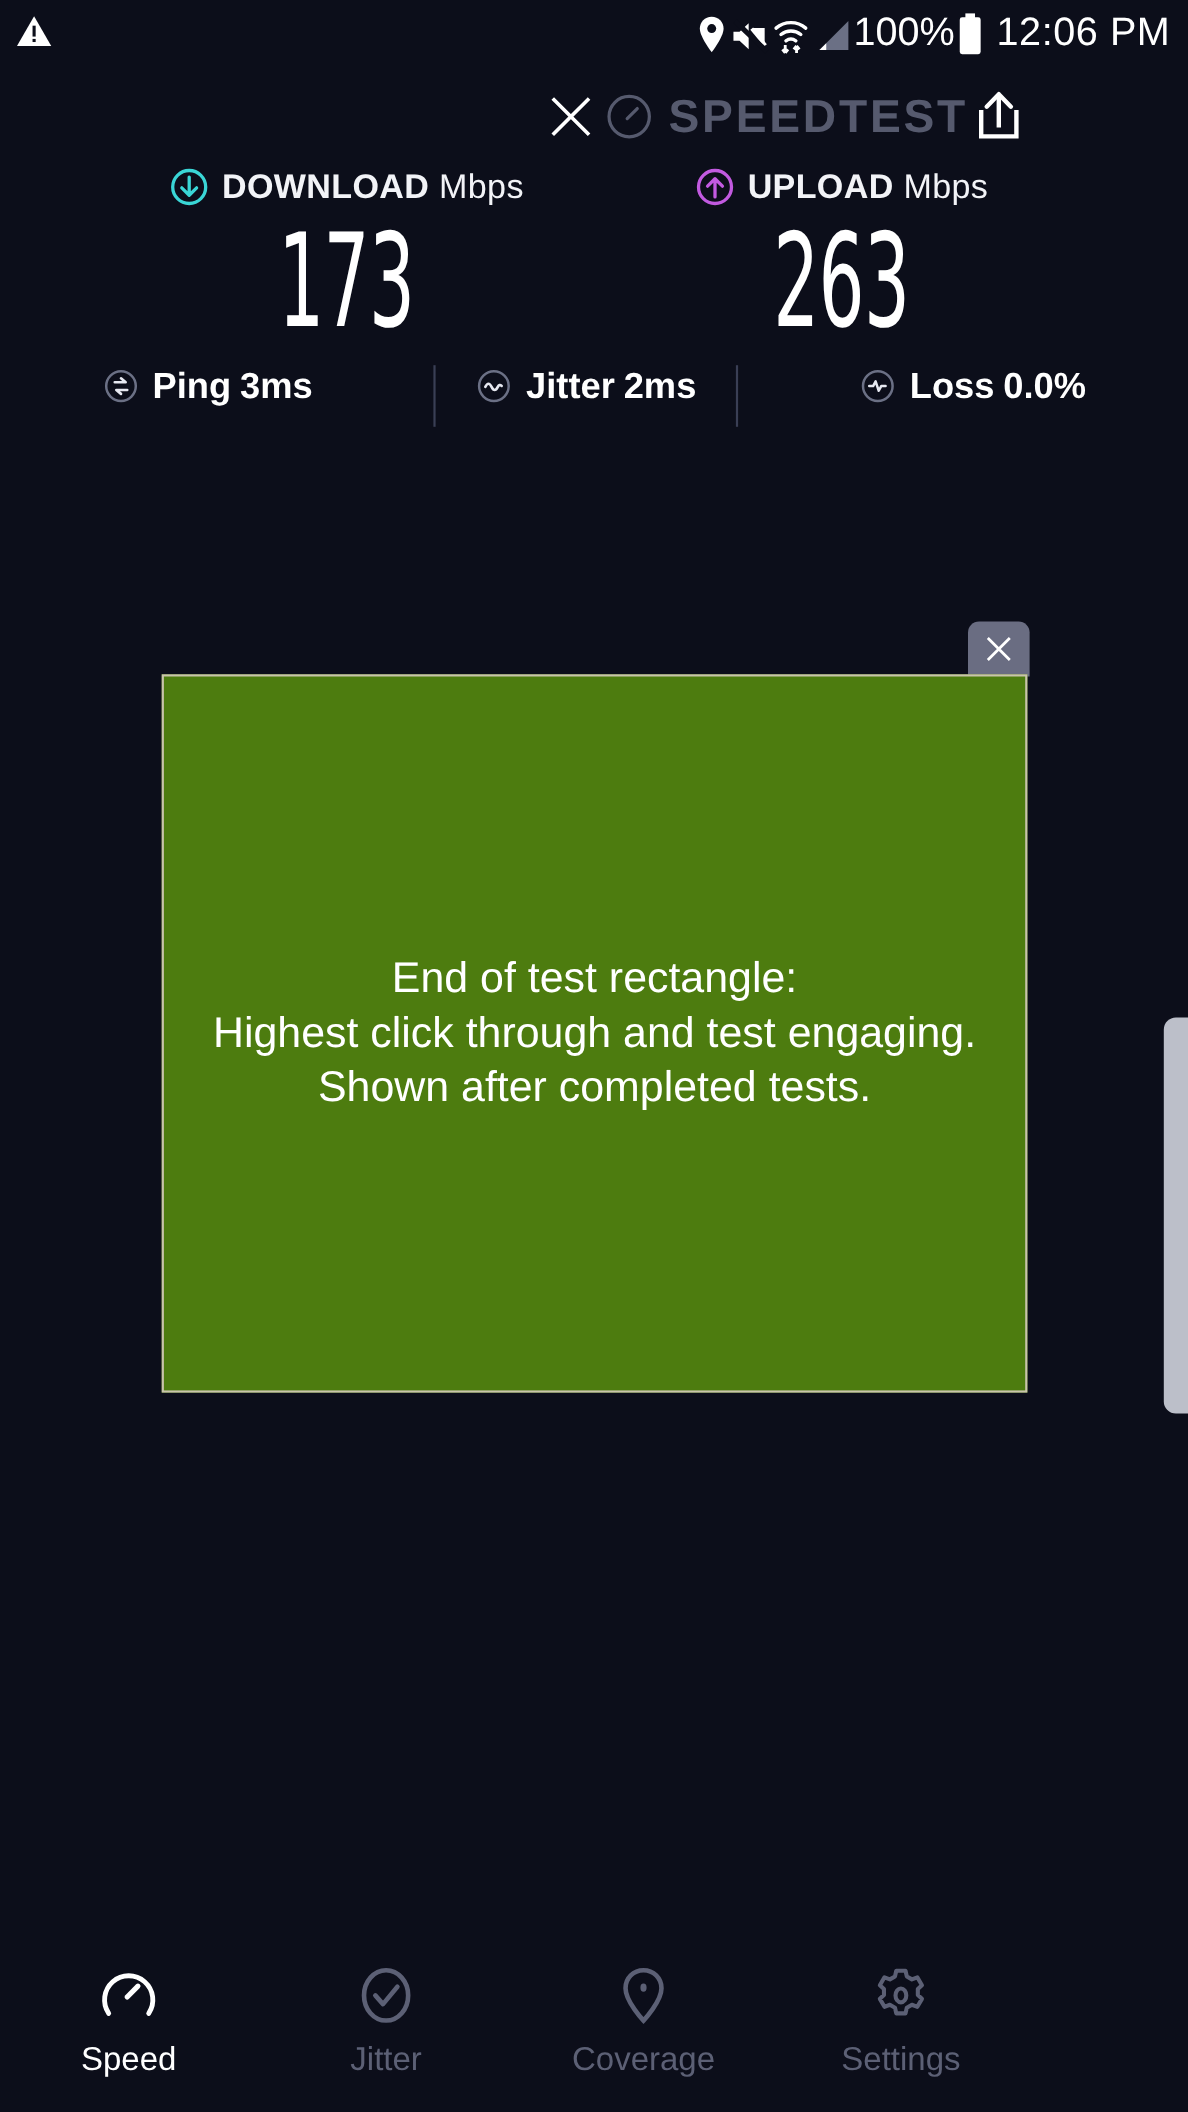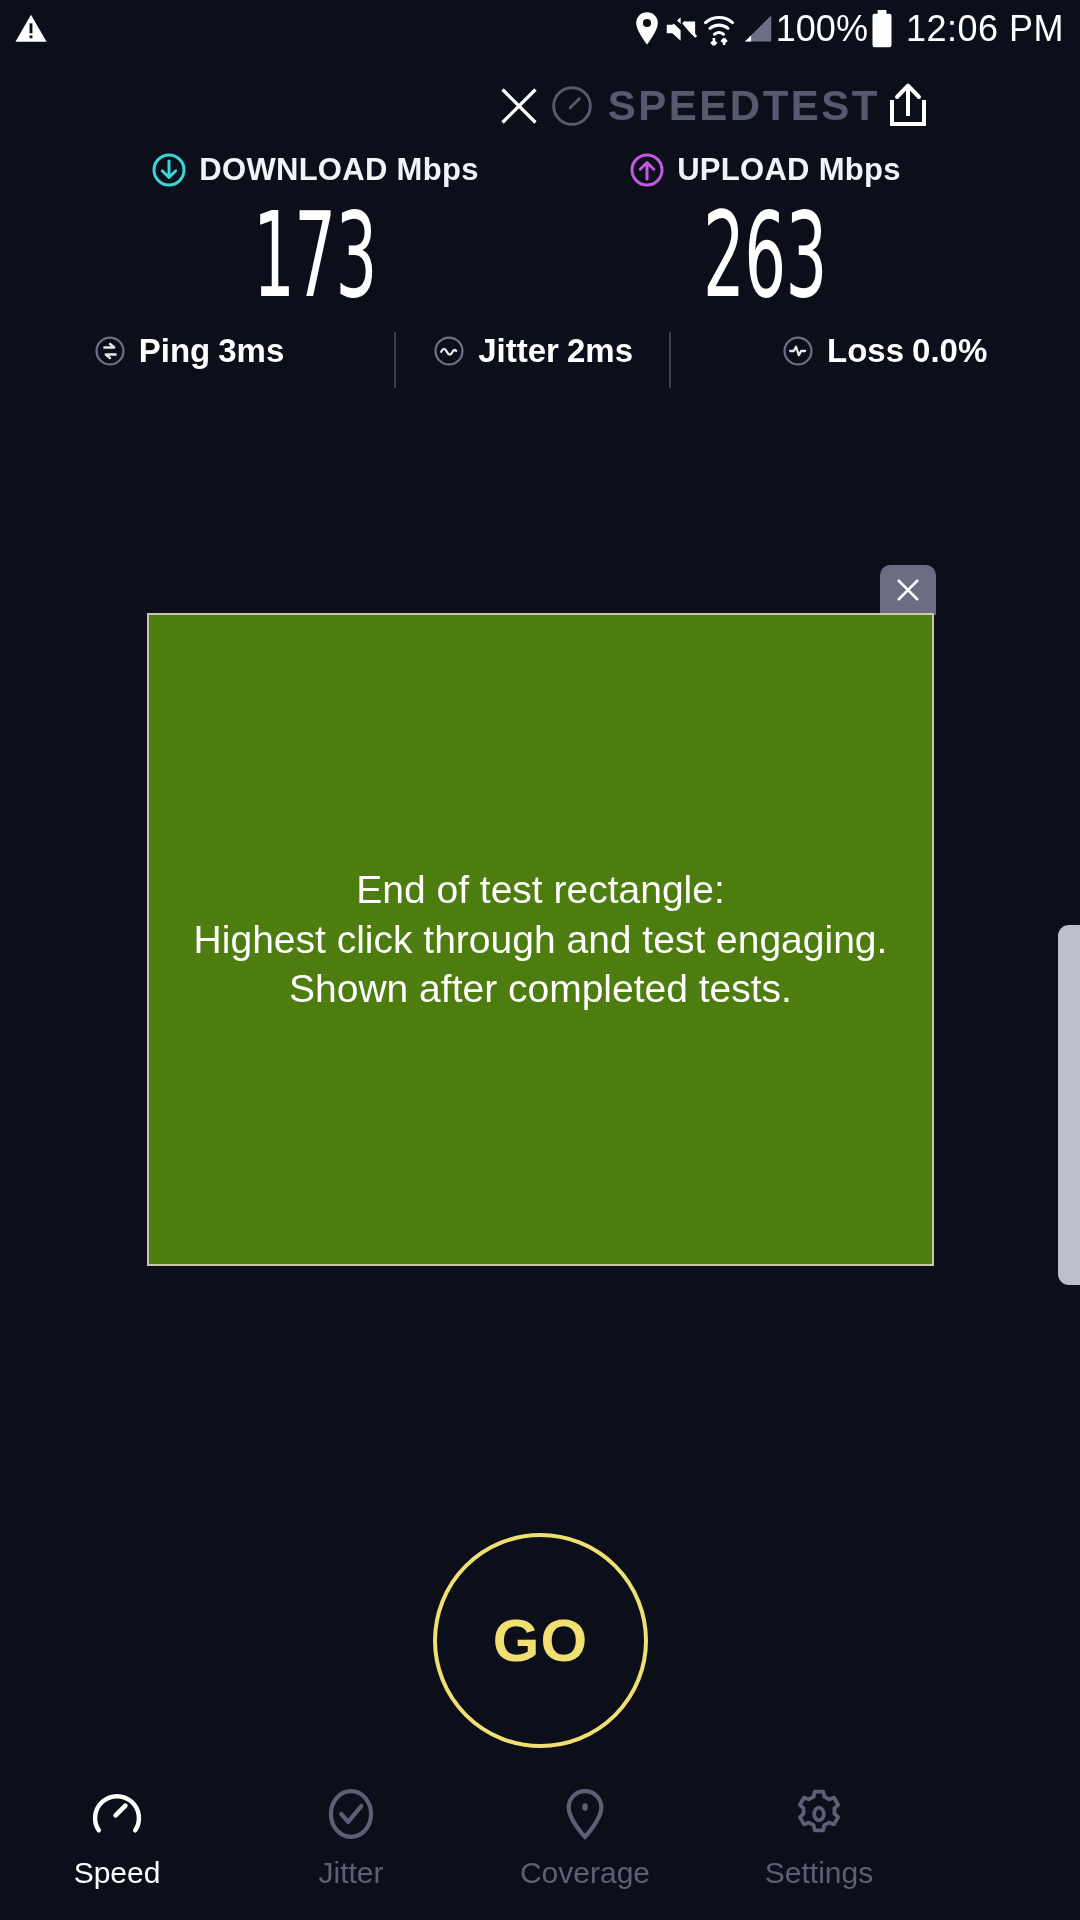--- a/index.html
+++ b/index.html
@@ -11,21 +11,21 @@
   }
   #screen { position:relative; width:1080px; height:1920px; background:#0c0e1a; }
 
   
   .statusbar {
     position:absolute; top:0; left:0; width:1080px; height:58px;
     display:flex; align-items:center; justify-content:space-between;
     padding:0 16px 0 14px;
   }
   .sb-left { display:flex; align-items:center; }
-  .sb-right { display:flex; align-items:center; gap:2px; }
+  .sb-right { display:flex; align-items:flex-end; gap:2px; }
   .sb-time {
     color:#ffffff; font-size:36px; font-weight:400;
     letter-spacing:0.5px; margin-left:10px;
   }
   .sb-batt-pct { color:#ffffff; font-size:36px; font-weight:400; letter-spacing:0px; }
   .icon-svg { display:block; }
 
   
   .header {
     position:absolute; top:58px; left:16px; width:948px; height:96px;
@@ -45,21 +45,21 @@
   .dl-ul-row {
     display:flex; justify-content:center; align-items:flex-start;
     gap:70px;
   }
   .metric-col { width:380px; display:flex; flex-direction:column; align-items:center; }
   .metric-head { display:flex; align-items:center; gap:12px; height:44px; }
   .metric-label {
     color:#f2f3f7; font-size:31px; font-weight:700; letter-spacing:0.3px;
     white-space:nowrap;
   }
-  .metric-label .unit { font-weight:700;margin-top:28px; }
+  .metric-label .unit { font-weight:400;margin-top:28px; }
   .metric-value {
     color:#ffffff;
     font-family:"DejaVu Sans Condensed","Liberation Sans", sans-serif;
     font-size:118px; font-weight:300; line-height:1.0;
     letter-spacing:-1px;
     transform:scaleX(0.62); transform-origin:center top;
     margin-top:4px;
   }
 
   
@@ -292,23 +292,20 @@
   <div class="ad-rect">
     <div class="ad-text">
       <div>End of test rectangle:</div>
       <div>Highest click through and test engaging.</div>
       <div>Shown after completed tests.</div>
     </div>
   </div>
 
   <div class="scrollbar"></div>
 
-  <div class="go-btn">
-    <span class="go-label">GO</span>
-  </div>
 
   <div class="bottomnav">
 
     <div class="nav-item active">
       <span>
         <svg class="icon-svg" width="56" height="56" viewBox="0 0 24 24">
           <path d="M4.2 19 A9.4 9.4 0 1 1 19.8 19" stroke="#ffffff" stroke-width="1.9" fill="none" stroke-linecap="round"></path>
           <path d="M15.6 8.4 L11.4 12.6" stroke="#ffffff" stroke-width="2" fill="none" stroke-linecap="round"></path>
         </svg>
       </span>

